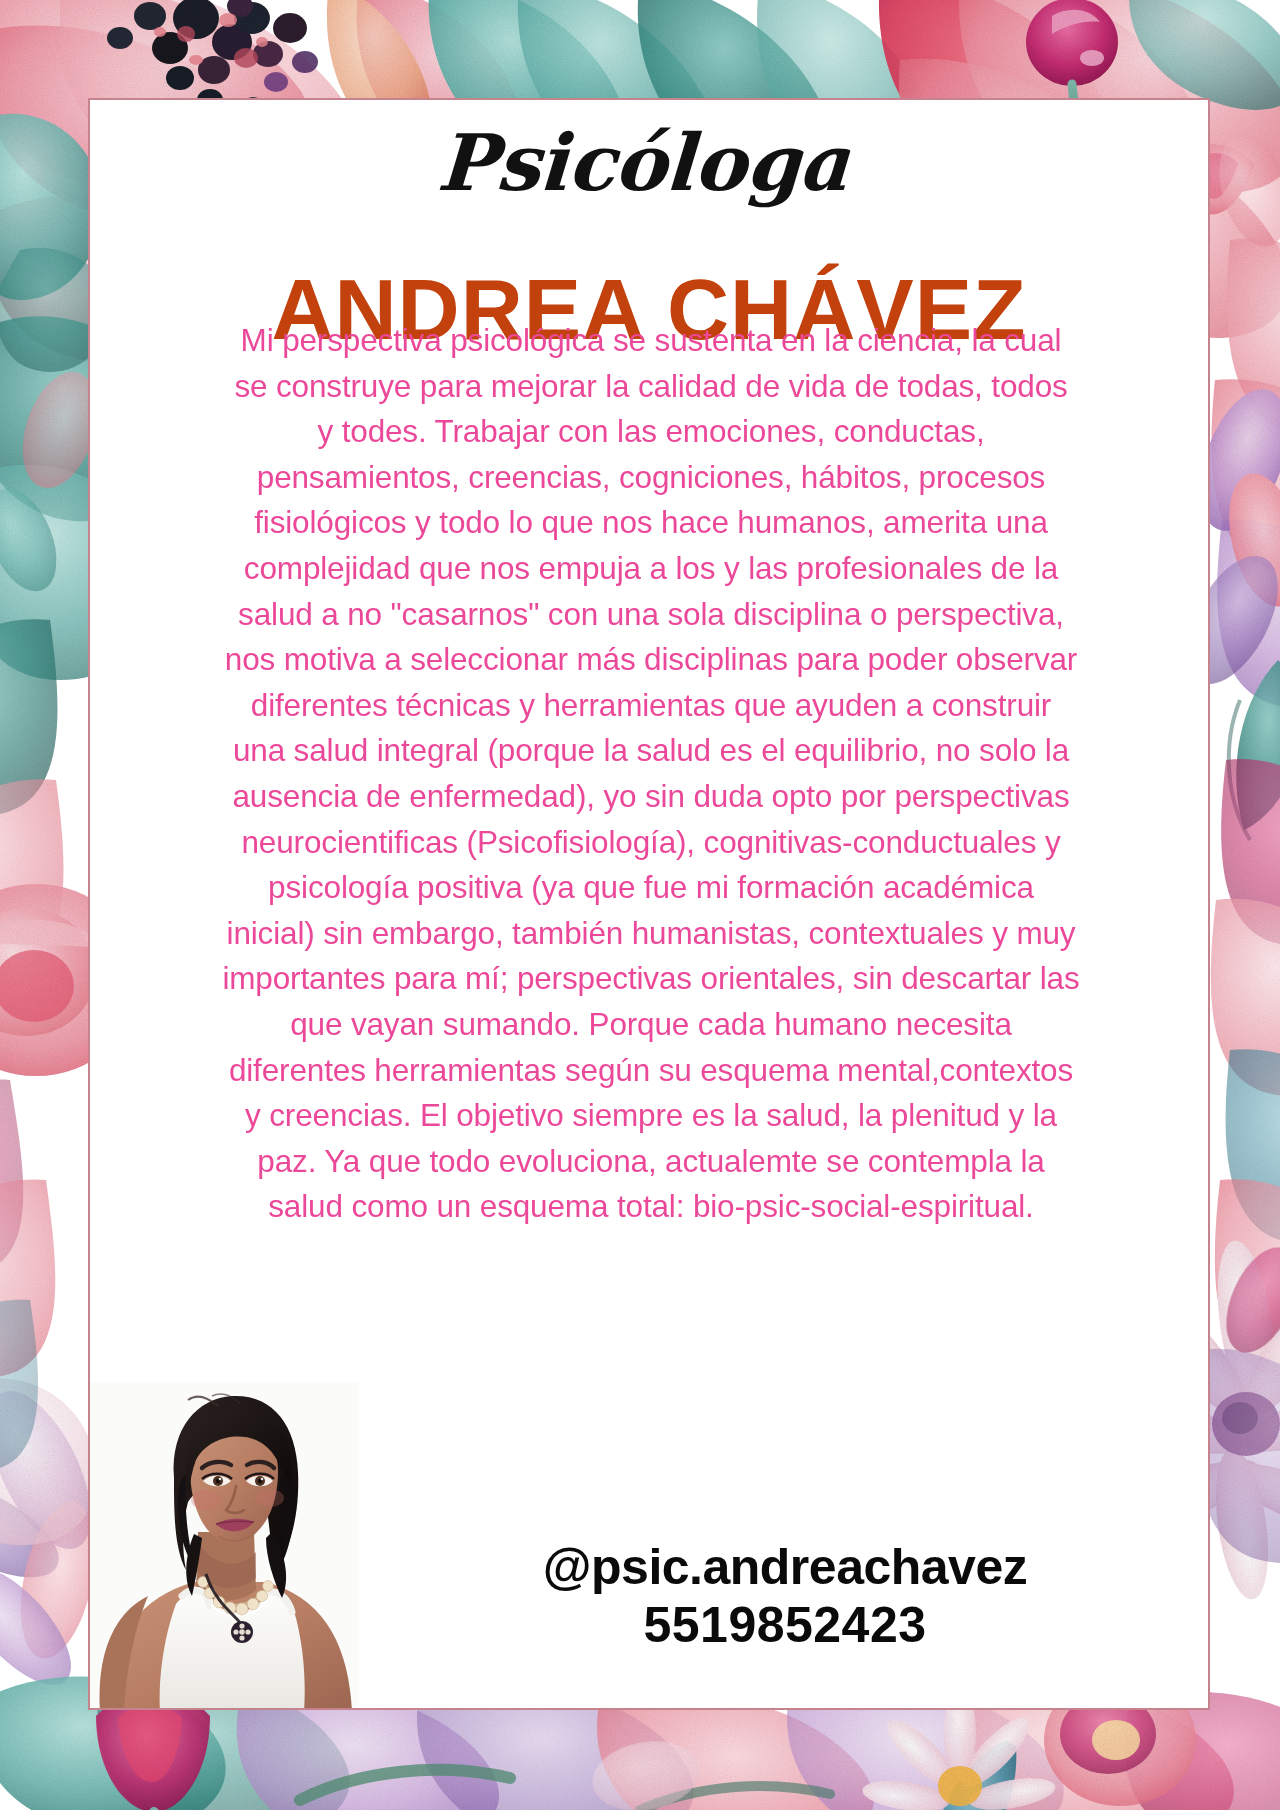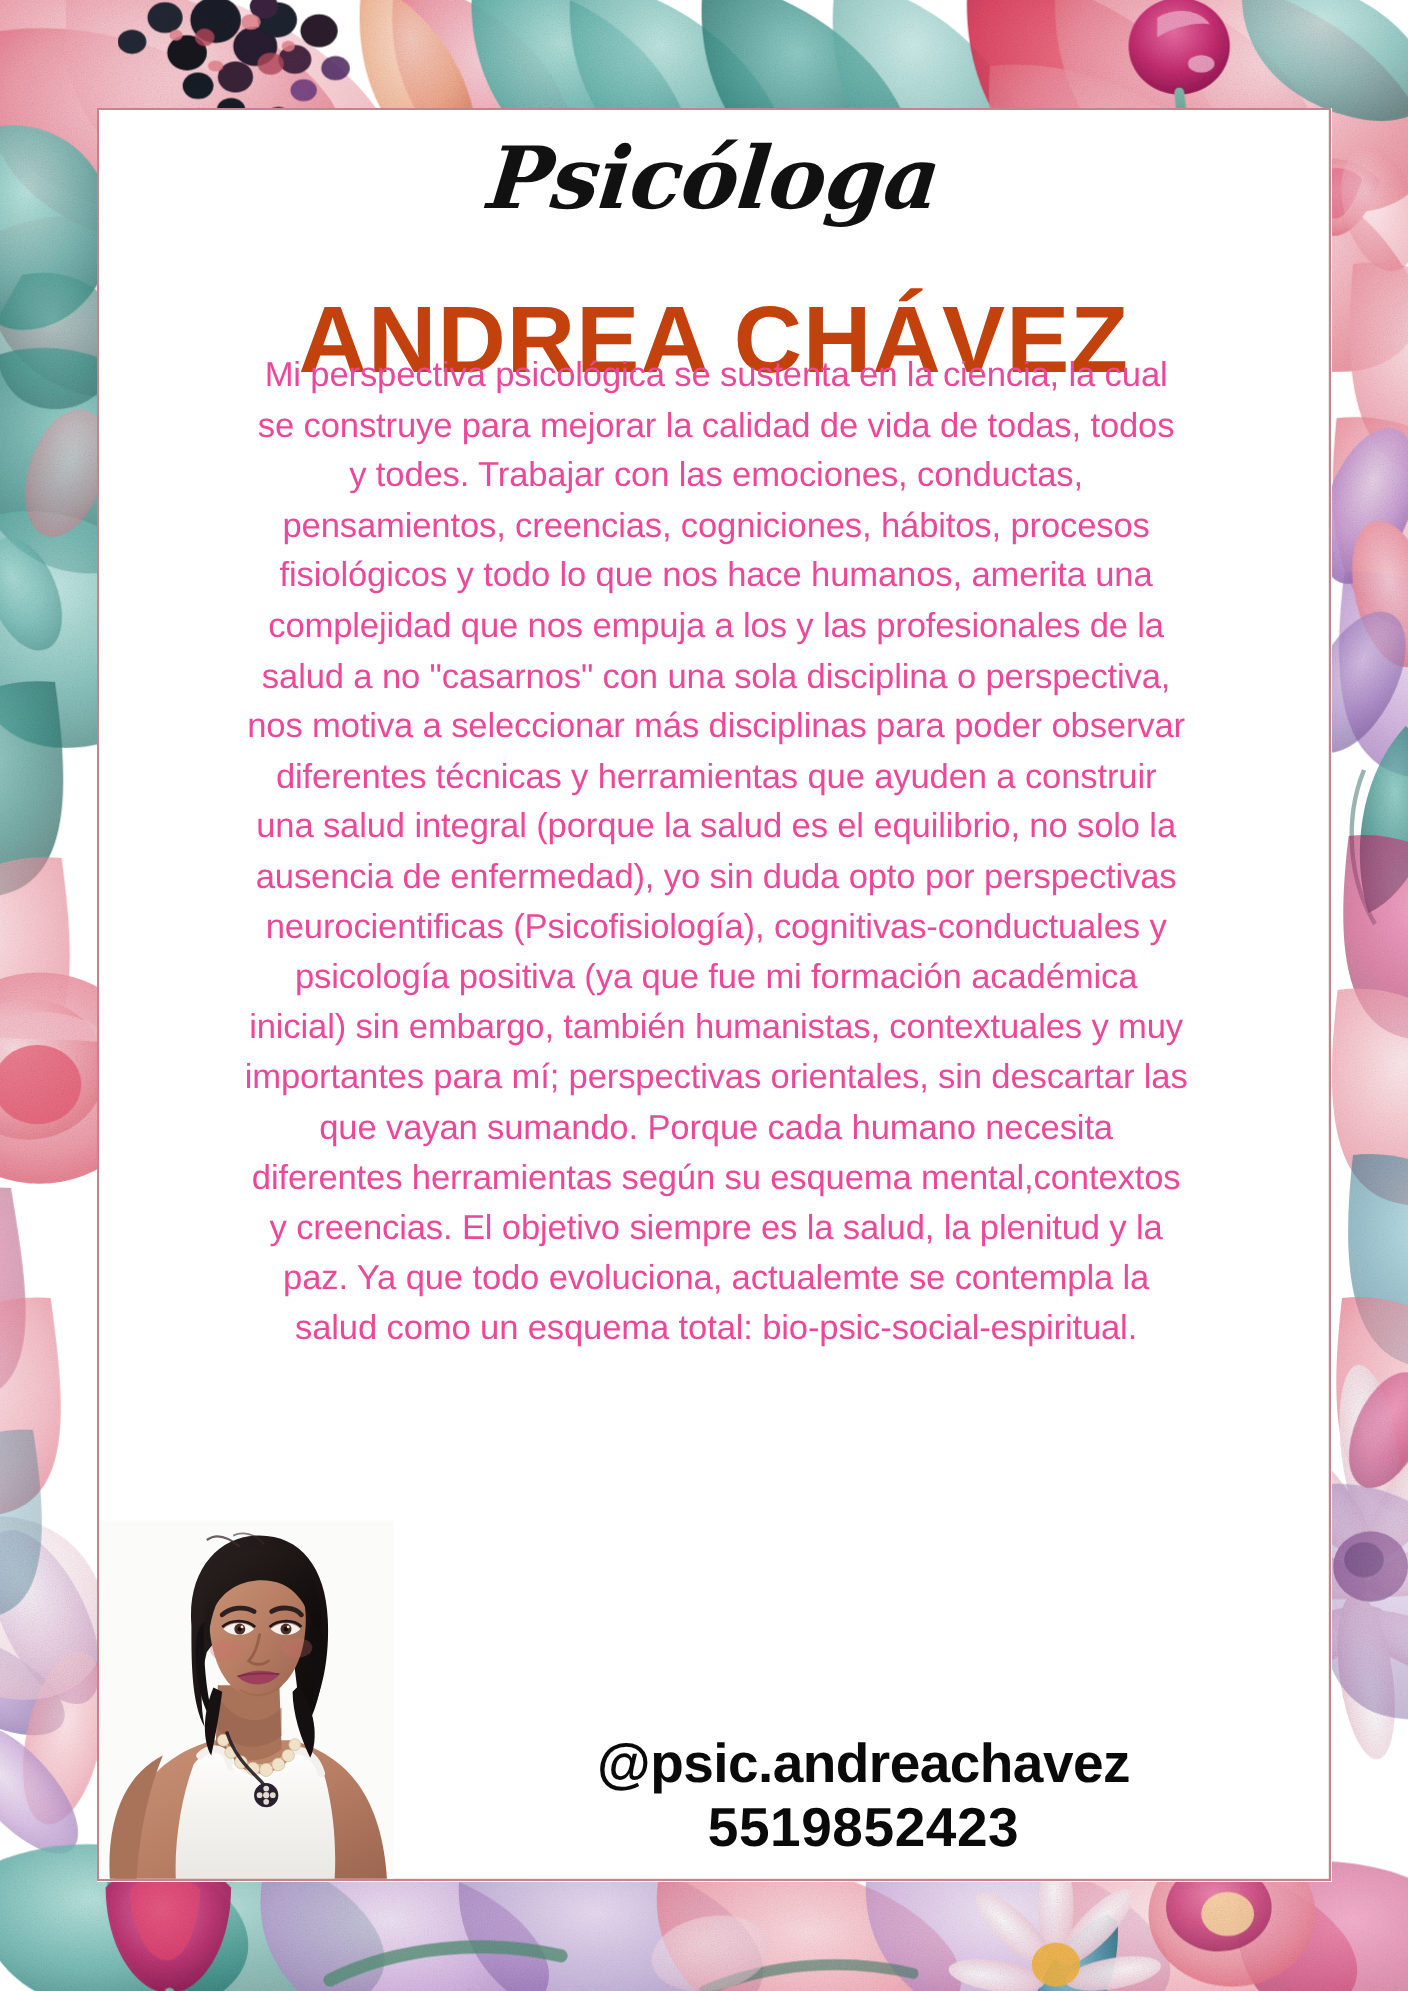--- a/index.html
+++ b/index.html
@@ -109,21 +109,20 @@
     width: 854px;
     text-align: center;
     color: #0a0a0a;
   }
   .handle {
     font-family: "Liberation Sans", sans-serif;
     font-weight: 700;
     font-size: 50px;
     line-height: 58px;
     letter-spacing: -0.5px;
-    margin-top: 36px;
   }
   .phone {
     font-family: "Liberation Sans", sans-serif;
     font-weight: 700;
     font-size: 50px;
     line-height: 58px;
     letter-spacing: 0.5px;
   }
 </style>
 </head>

